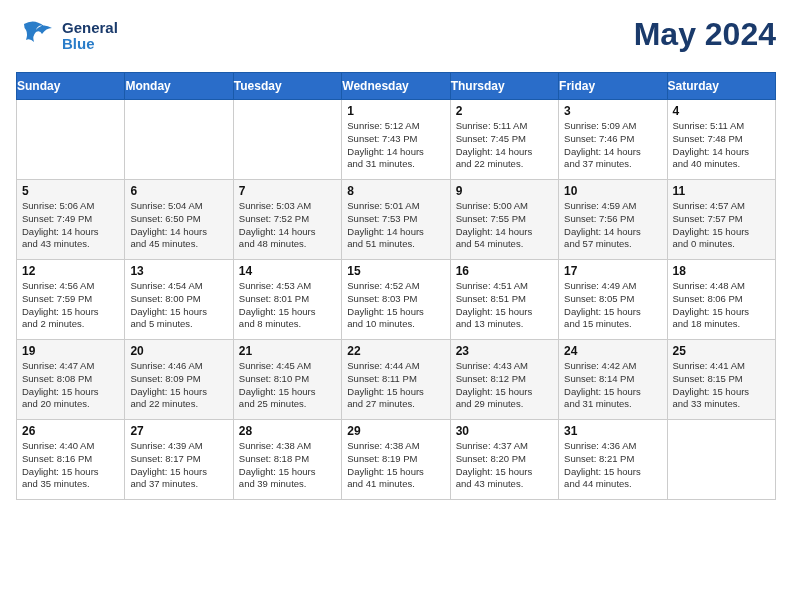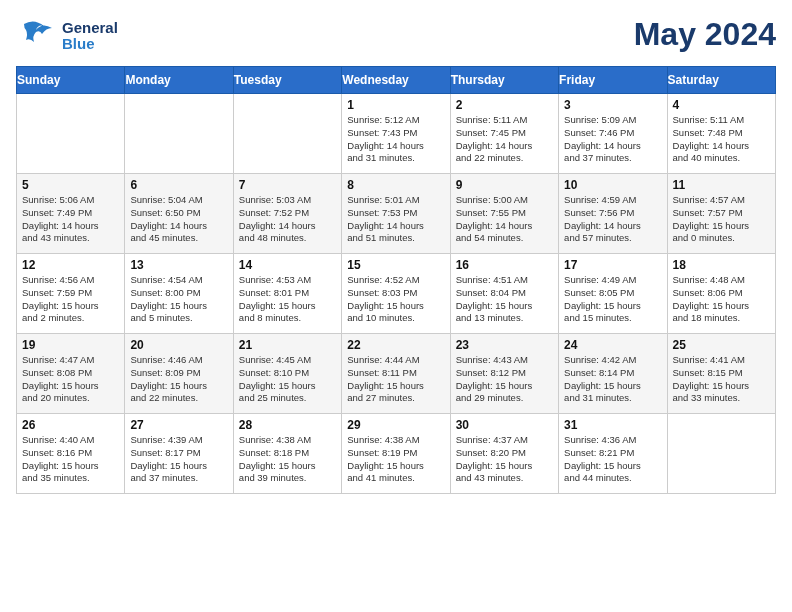--- a/index.html
+++ b/index.html
@@ -7,21 +7,21 @@
       font-family: Arial, sans-serif;
       background: #fff;
       width: 792px;
       min-height: 612px;
       padding: 16px;
     }
     .header-area {
       display: flex;
       justify-content: space-between;
       align-items: flex-start;
-      margin-bottom: 10px;
+      margin-bottom: 16px;
     }
     .title-area {
       text-align: right;
     }
     .title-main {
       font-size: 32px;
       font-weight: bold;
       color: #1a3a6b;
     }
     .title-sub {
@@ -219,21 +219,21 @@
         <td>
           <span class="day-num">15</span>
           <div class="cell-text">Sunrise: 4:52 AM</div>
           <div class="cell-text">Sunset: 8:03 PM</div>
           <div class="cell-text">Daylight: 15 hours</div>
           <div class="cell-text">and 10 minutes.</div>
         </td>
         <td>
           <span class="day-num">16</span>
           <div class="cell-text">Sunrise: 4:51 AM</div>
-          <div class="cell-text">Sunset: 8:04 PM</div>
+          <div class="cell-text">Sunset: 8:51 PM</div>
           <div class="cell-text">Daylight: 15 hours</div>
           <div class="cell-text">and 13 minutes.</div>
         </td>
         <td>
           <span class="day-num">17</span>
           <div class="cell-text">Sunrise: 4:49 AM</div>
           <div class="cell-text">Sunset: 8:05 PM</div>
           <div class="cell-text">Daylight: 15 hours</div>
           <div class="cell-text">and 15 minutes.</div>
         </td>

